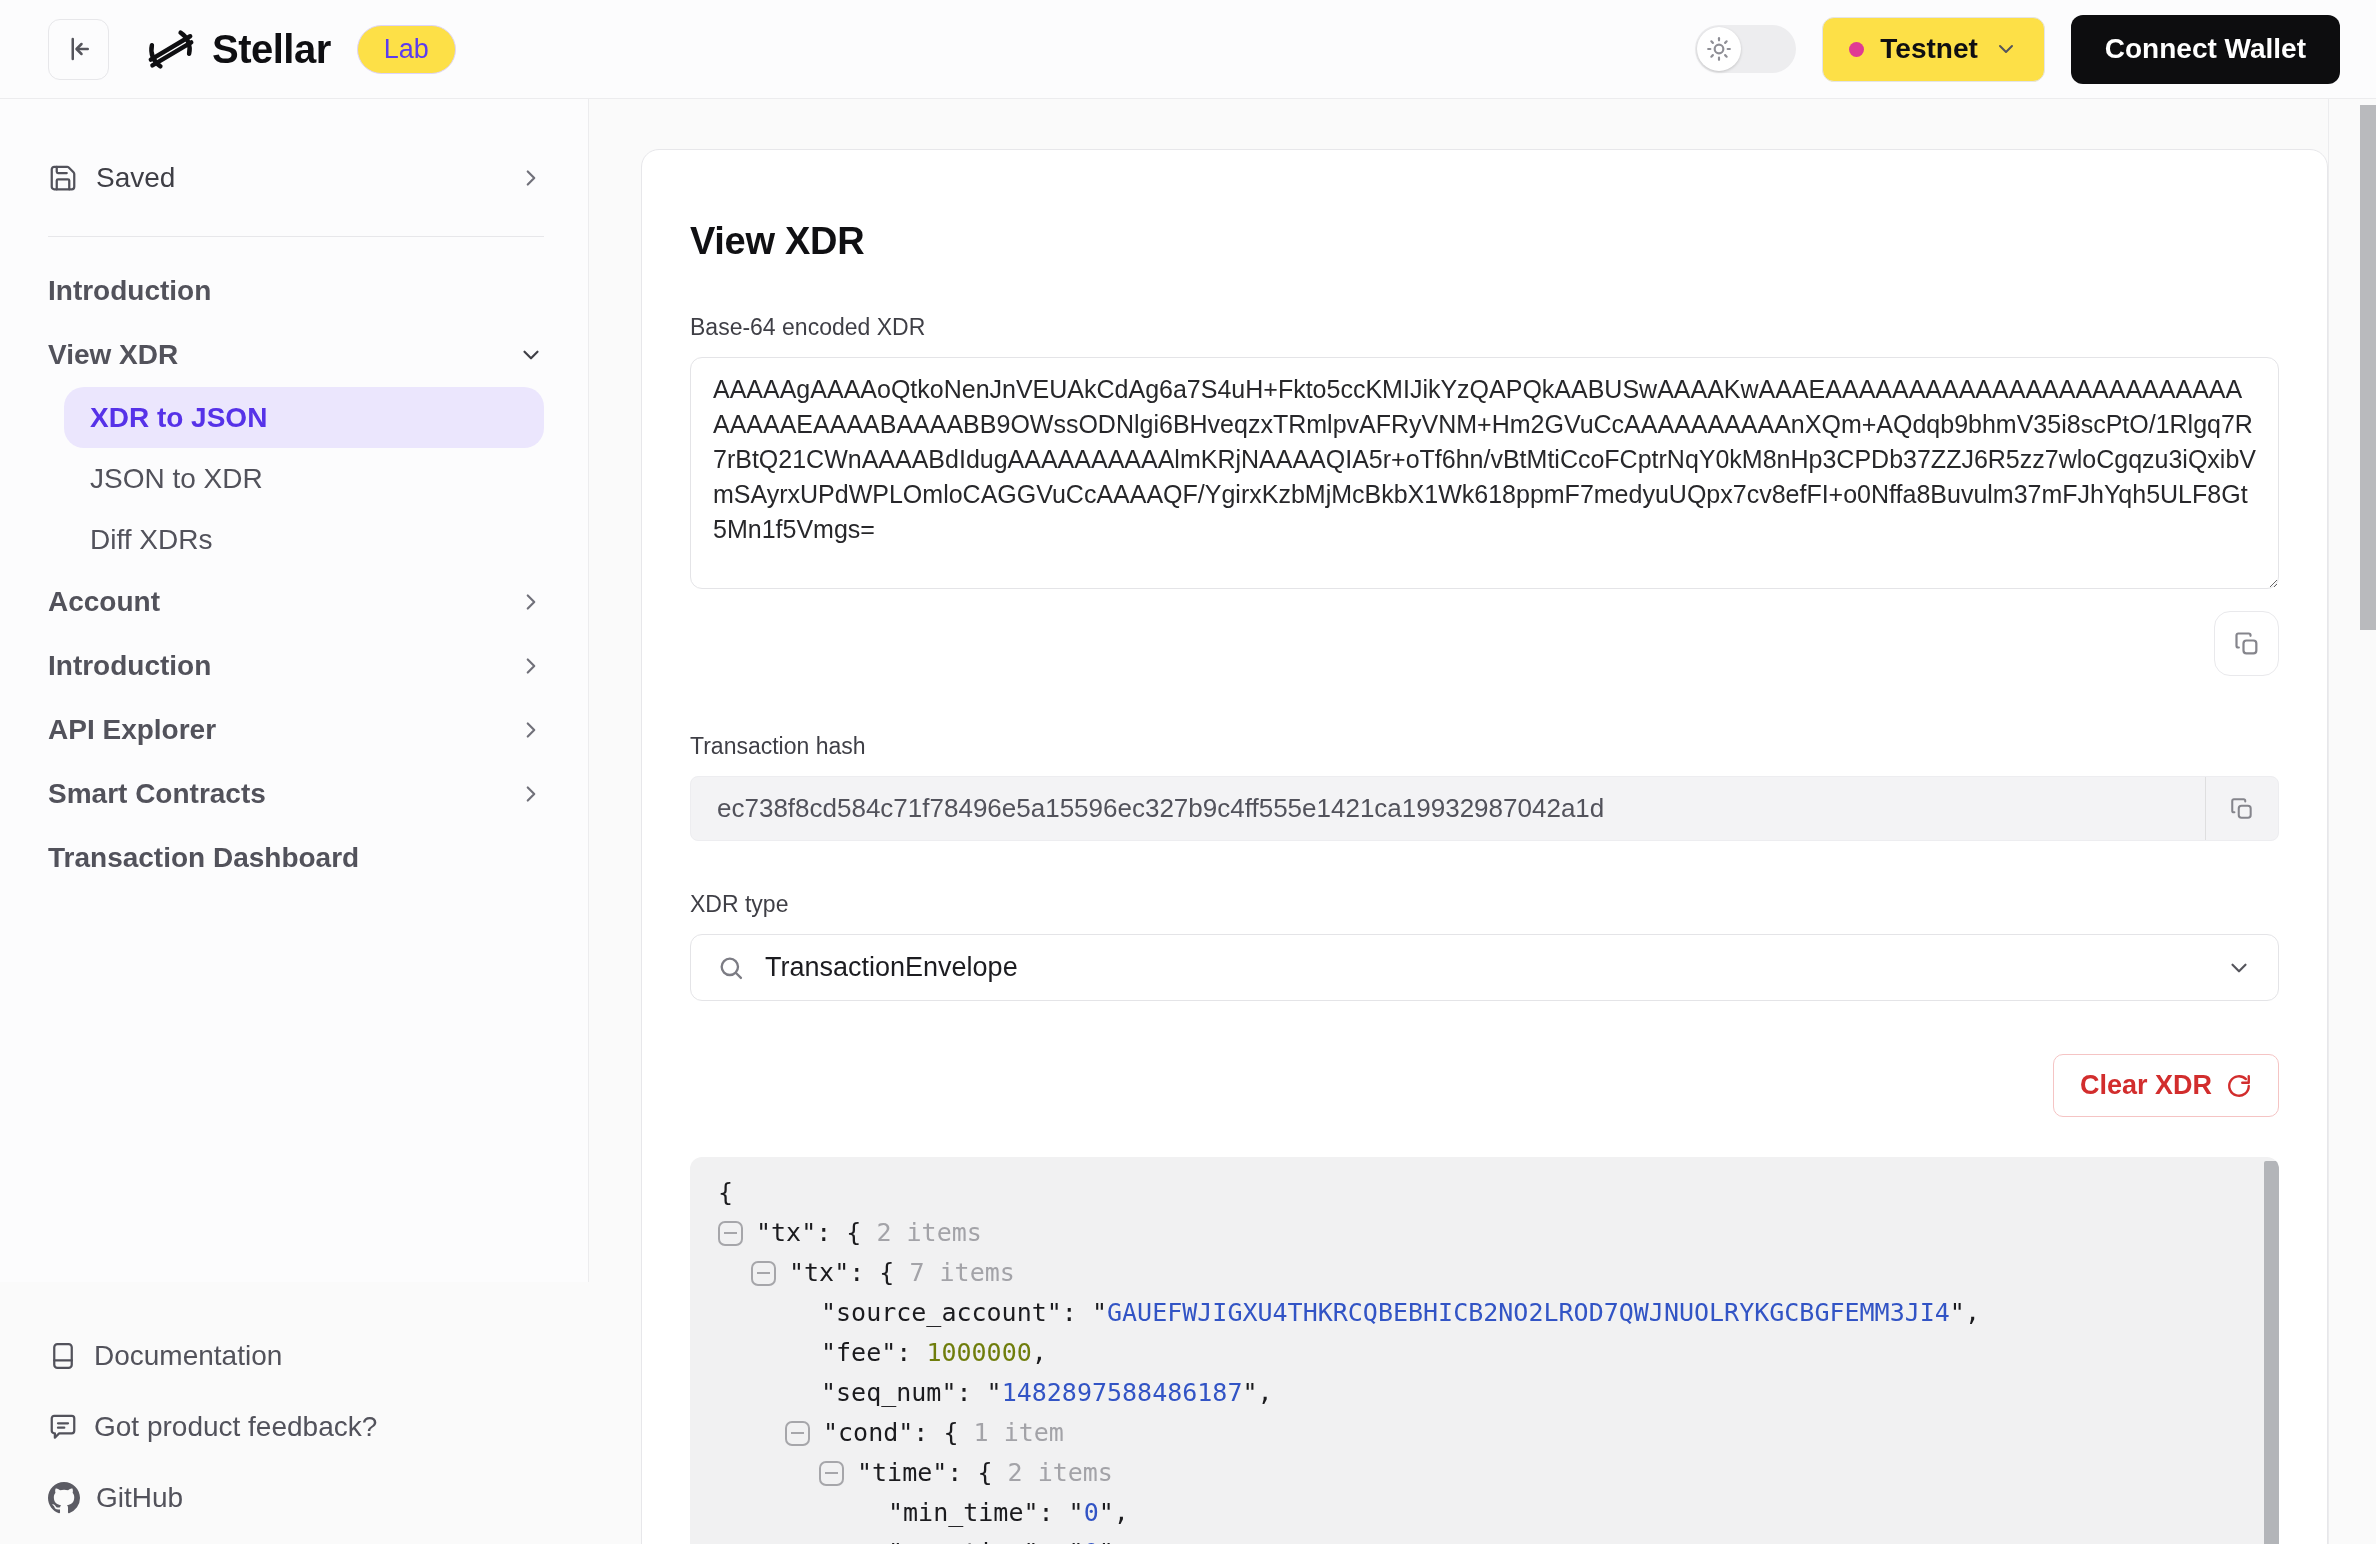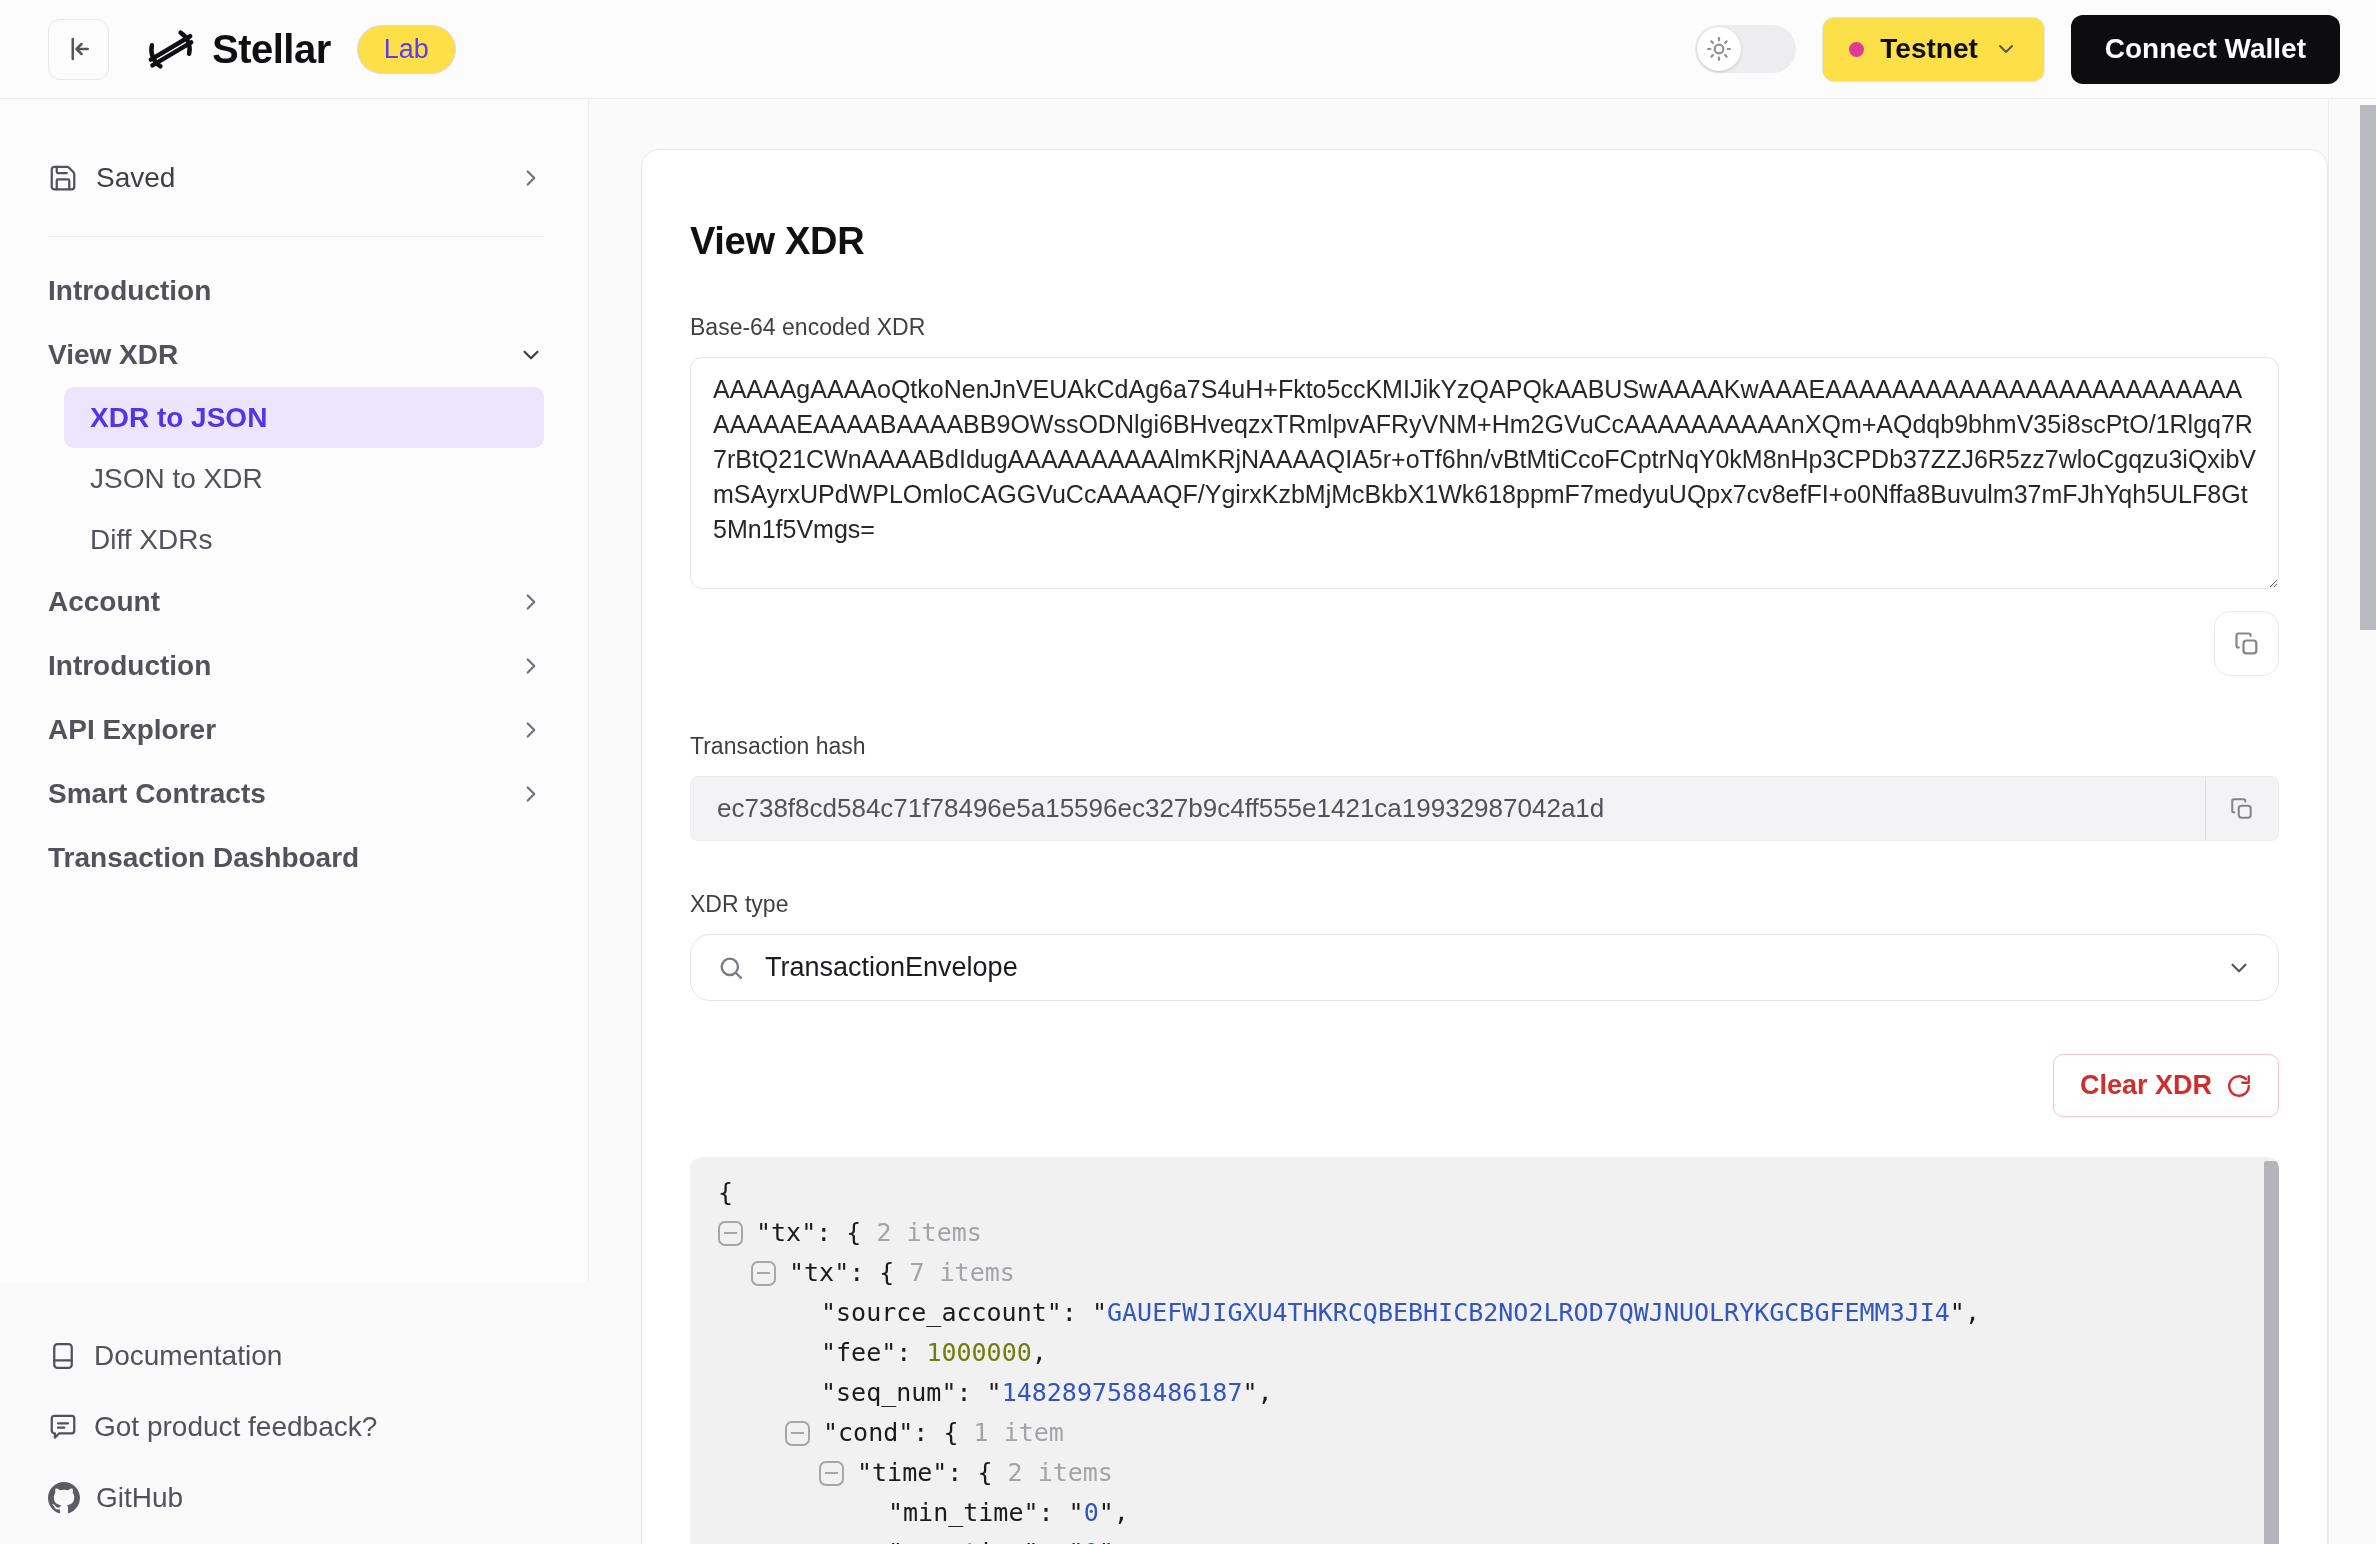--- a/index.html
+++ b/index.html
@@ -62,21 +62,21 @@
   }
   .saved-label { font-size:28px; color:#3f3f46; }
   .saved-row .chev-right { margin-left:auto; }
   .sidebar-divider { border-top:1px solid #e7e7ea; margin:24px 0 22px 0; }
   .nav-item {
     display:flex; align-items:center; height:64px; font-size:28px; color:#52525b; cursor:pointer;font-weight:bold;
   }
   .nav-item .chev-right, .nav-item .chev-down { margin-left:auto; }
   .sub-item {
     display:flex; align-items:center; height:61px; font-size:28px; color:#52525b;
-    margin-left:16px; padding-left:26px; border-radius:10px; cursor:pointer;
+    margin-left:16px; padding-left:26px; border-radius:20px; cursor:pointer;
   }
   .sub-item.selected { background:#ebe6fd; color:#5632e8; font-weight:700; }
   .sidebar-footer { padding:38px 44px 0 48px; }
   .footer-item {
     display:flex; align-items:center; gap:16px; height:71px; font-size:28px; color:#52525b; cursor:pointer;
   }
 
   
   .content { flex:1 1 auto; background:#fafafa; padding:50px 48px 0 52px; overflow:hidden; }
   .card {
@@ -110,21 +110,21 @@
     flex:1 1 auto; border:none; background:transparent; font-size:26px; color:#52525b;
     padding:0 26px; outline:none; font-family:"Liberation Sans", sans-serif; height:100%;
   }
   .hash-copy {
     width:73px; height:100%; border-left:1px solid #dededf; display:flex;
     align-items:center; justify-content:center; cursor:pointer; flex:0 0 73px;
   }
 
   .type-section { margin-top:50px; }
   .type-select {
-    height:67px; border:1px solid #e4e4e7; border-radius:20px; background:#fff;
+    height:67px; border:1px solid #e4e4e7; border-radius:12px; background:#fff;
     display:flex; align-items:center; padding:0 26px; gap:20px; cursor:pointer;
   }
   .type-value { font-size:27px; color:#1c1c20; }
   .type-select .chev-down { margin-left:auto; }
 
   .clear-row { display:flex; justify-content:flex-end; margin-top:53px; }
   .clear-btn {
     height:63px; background:#fff; border:1.5px solid #f5c4c4; border-radius:10px;
     display:flex; align-items:center; gap:14px; padding:0 26px; cursor:pointer;
     font-size:27px; font-weight:700; color:#d22d2d; font-family:"Liberation Sans", sans-serif;

